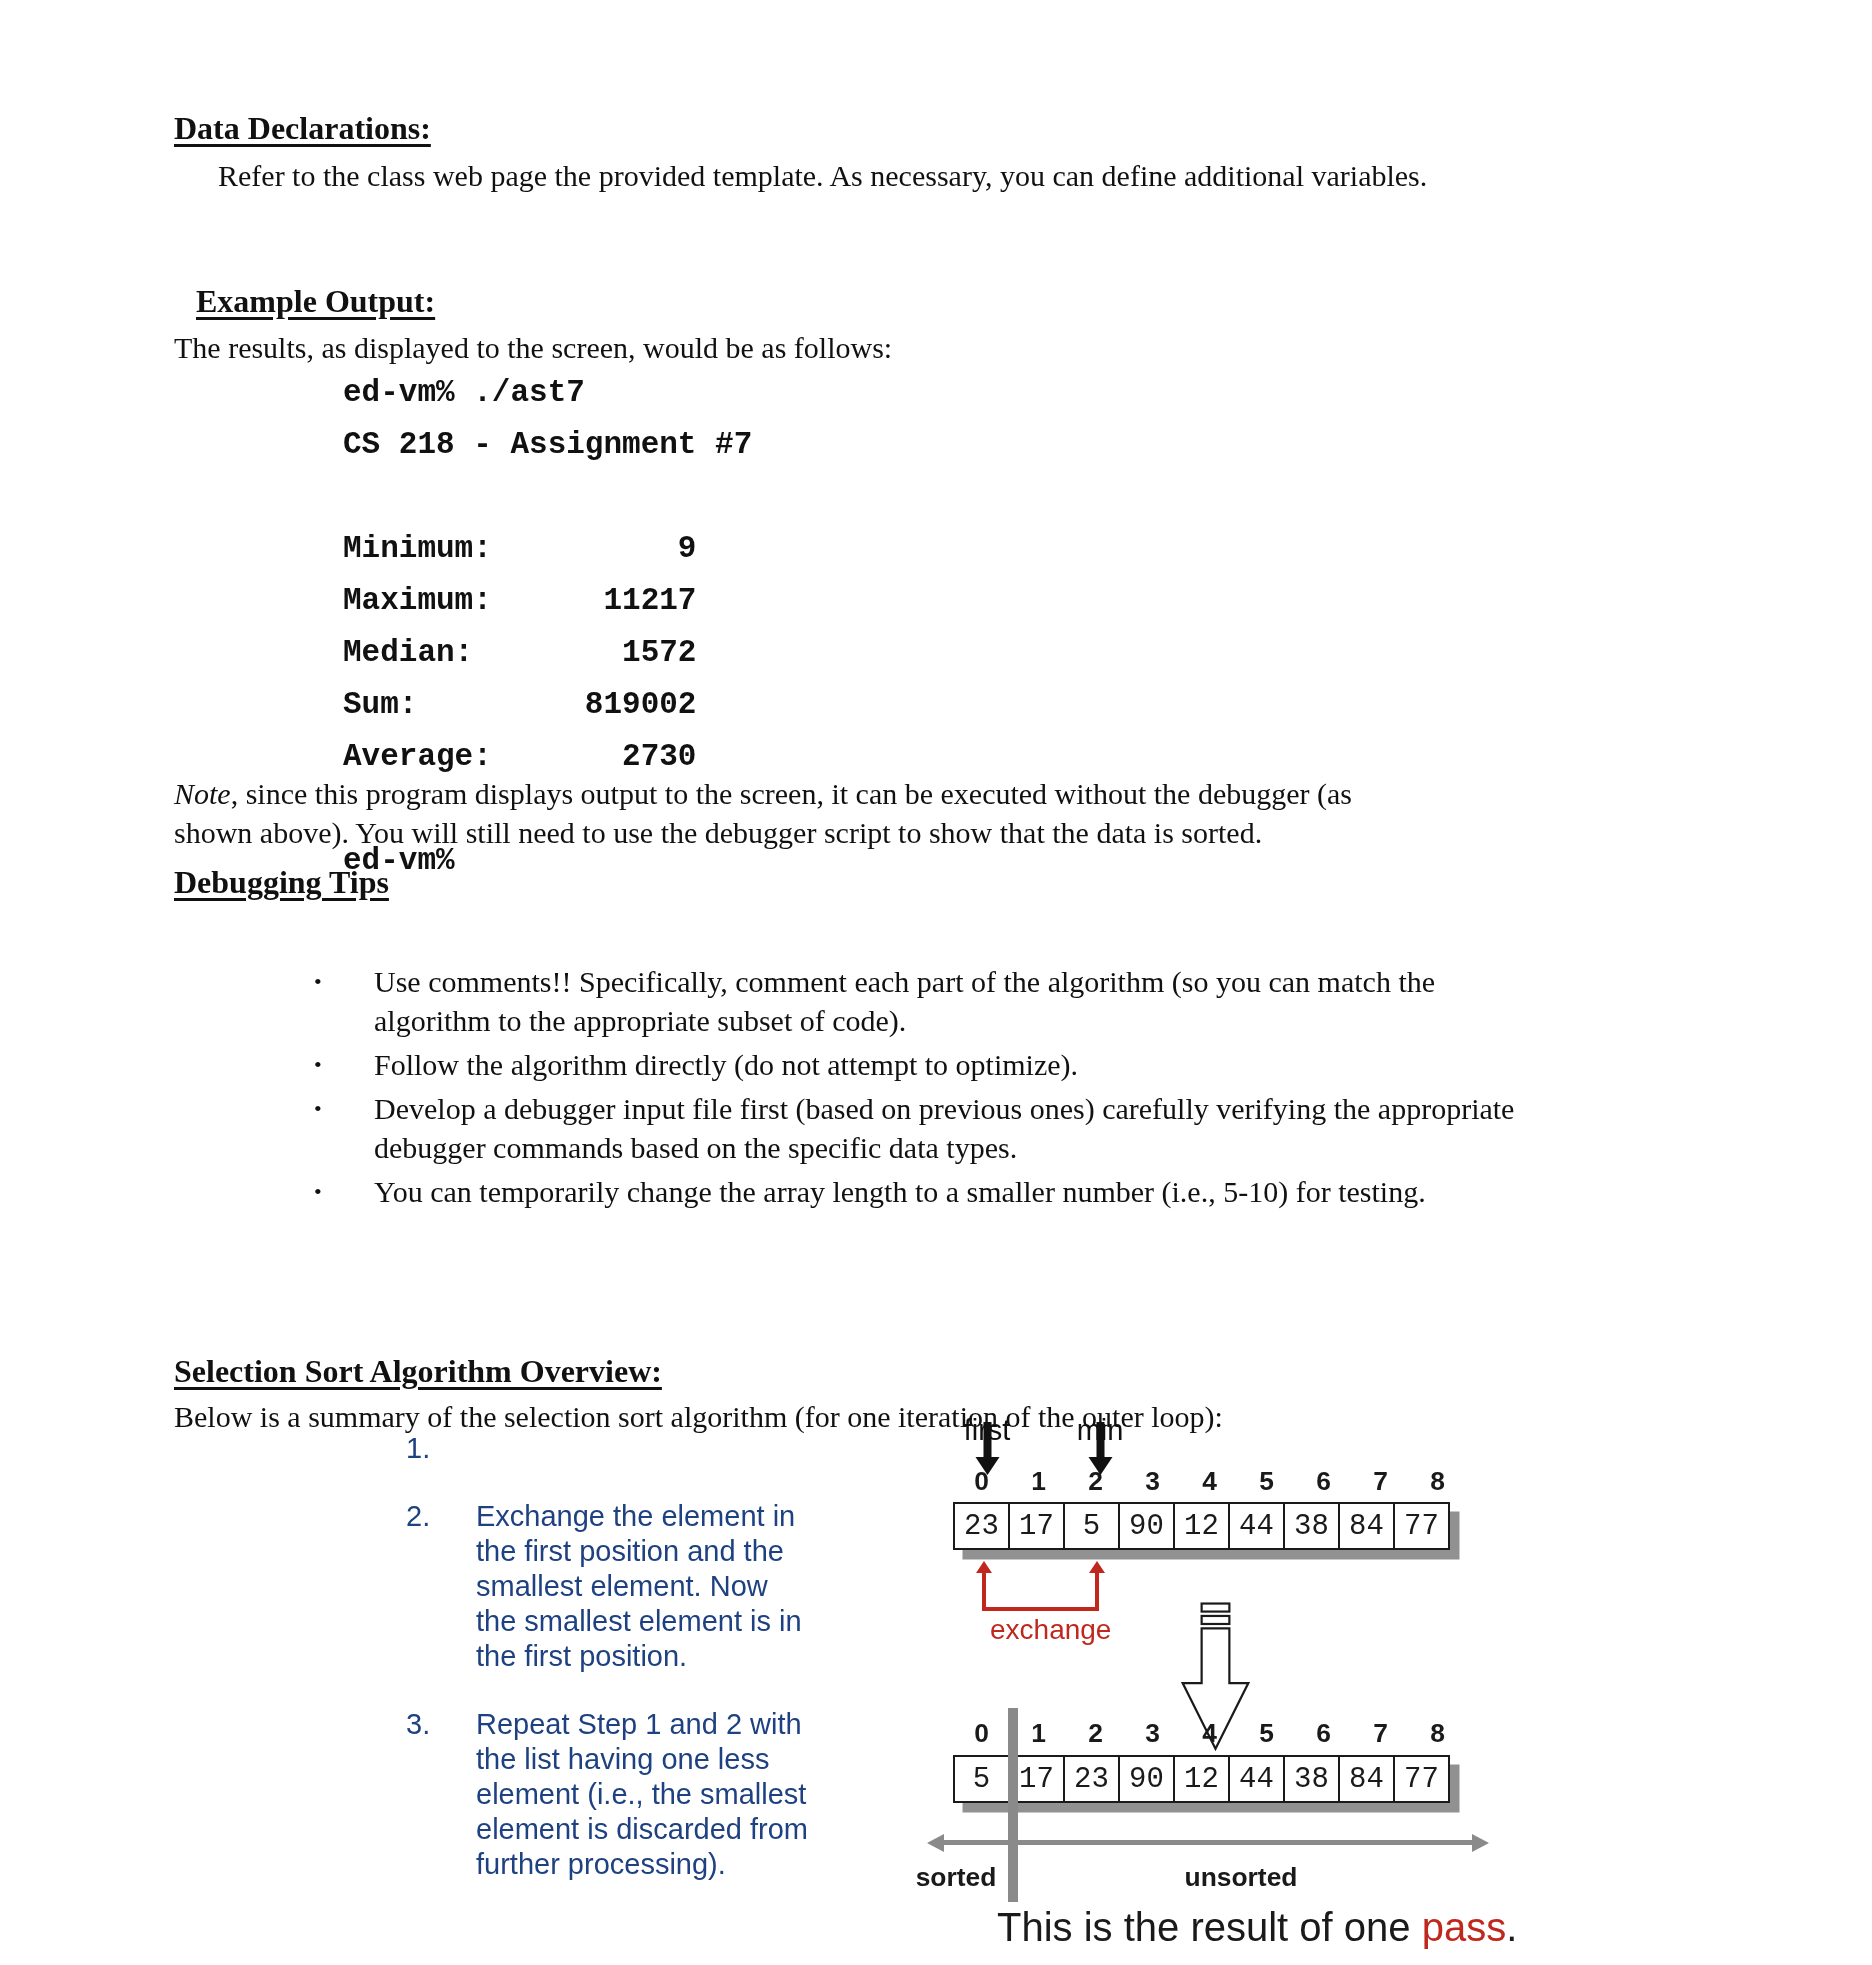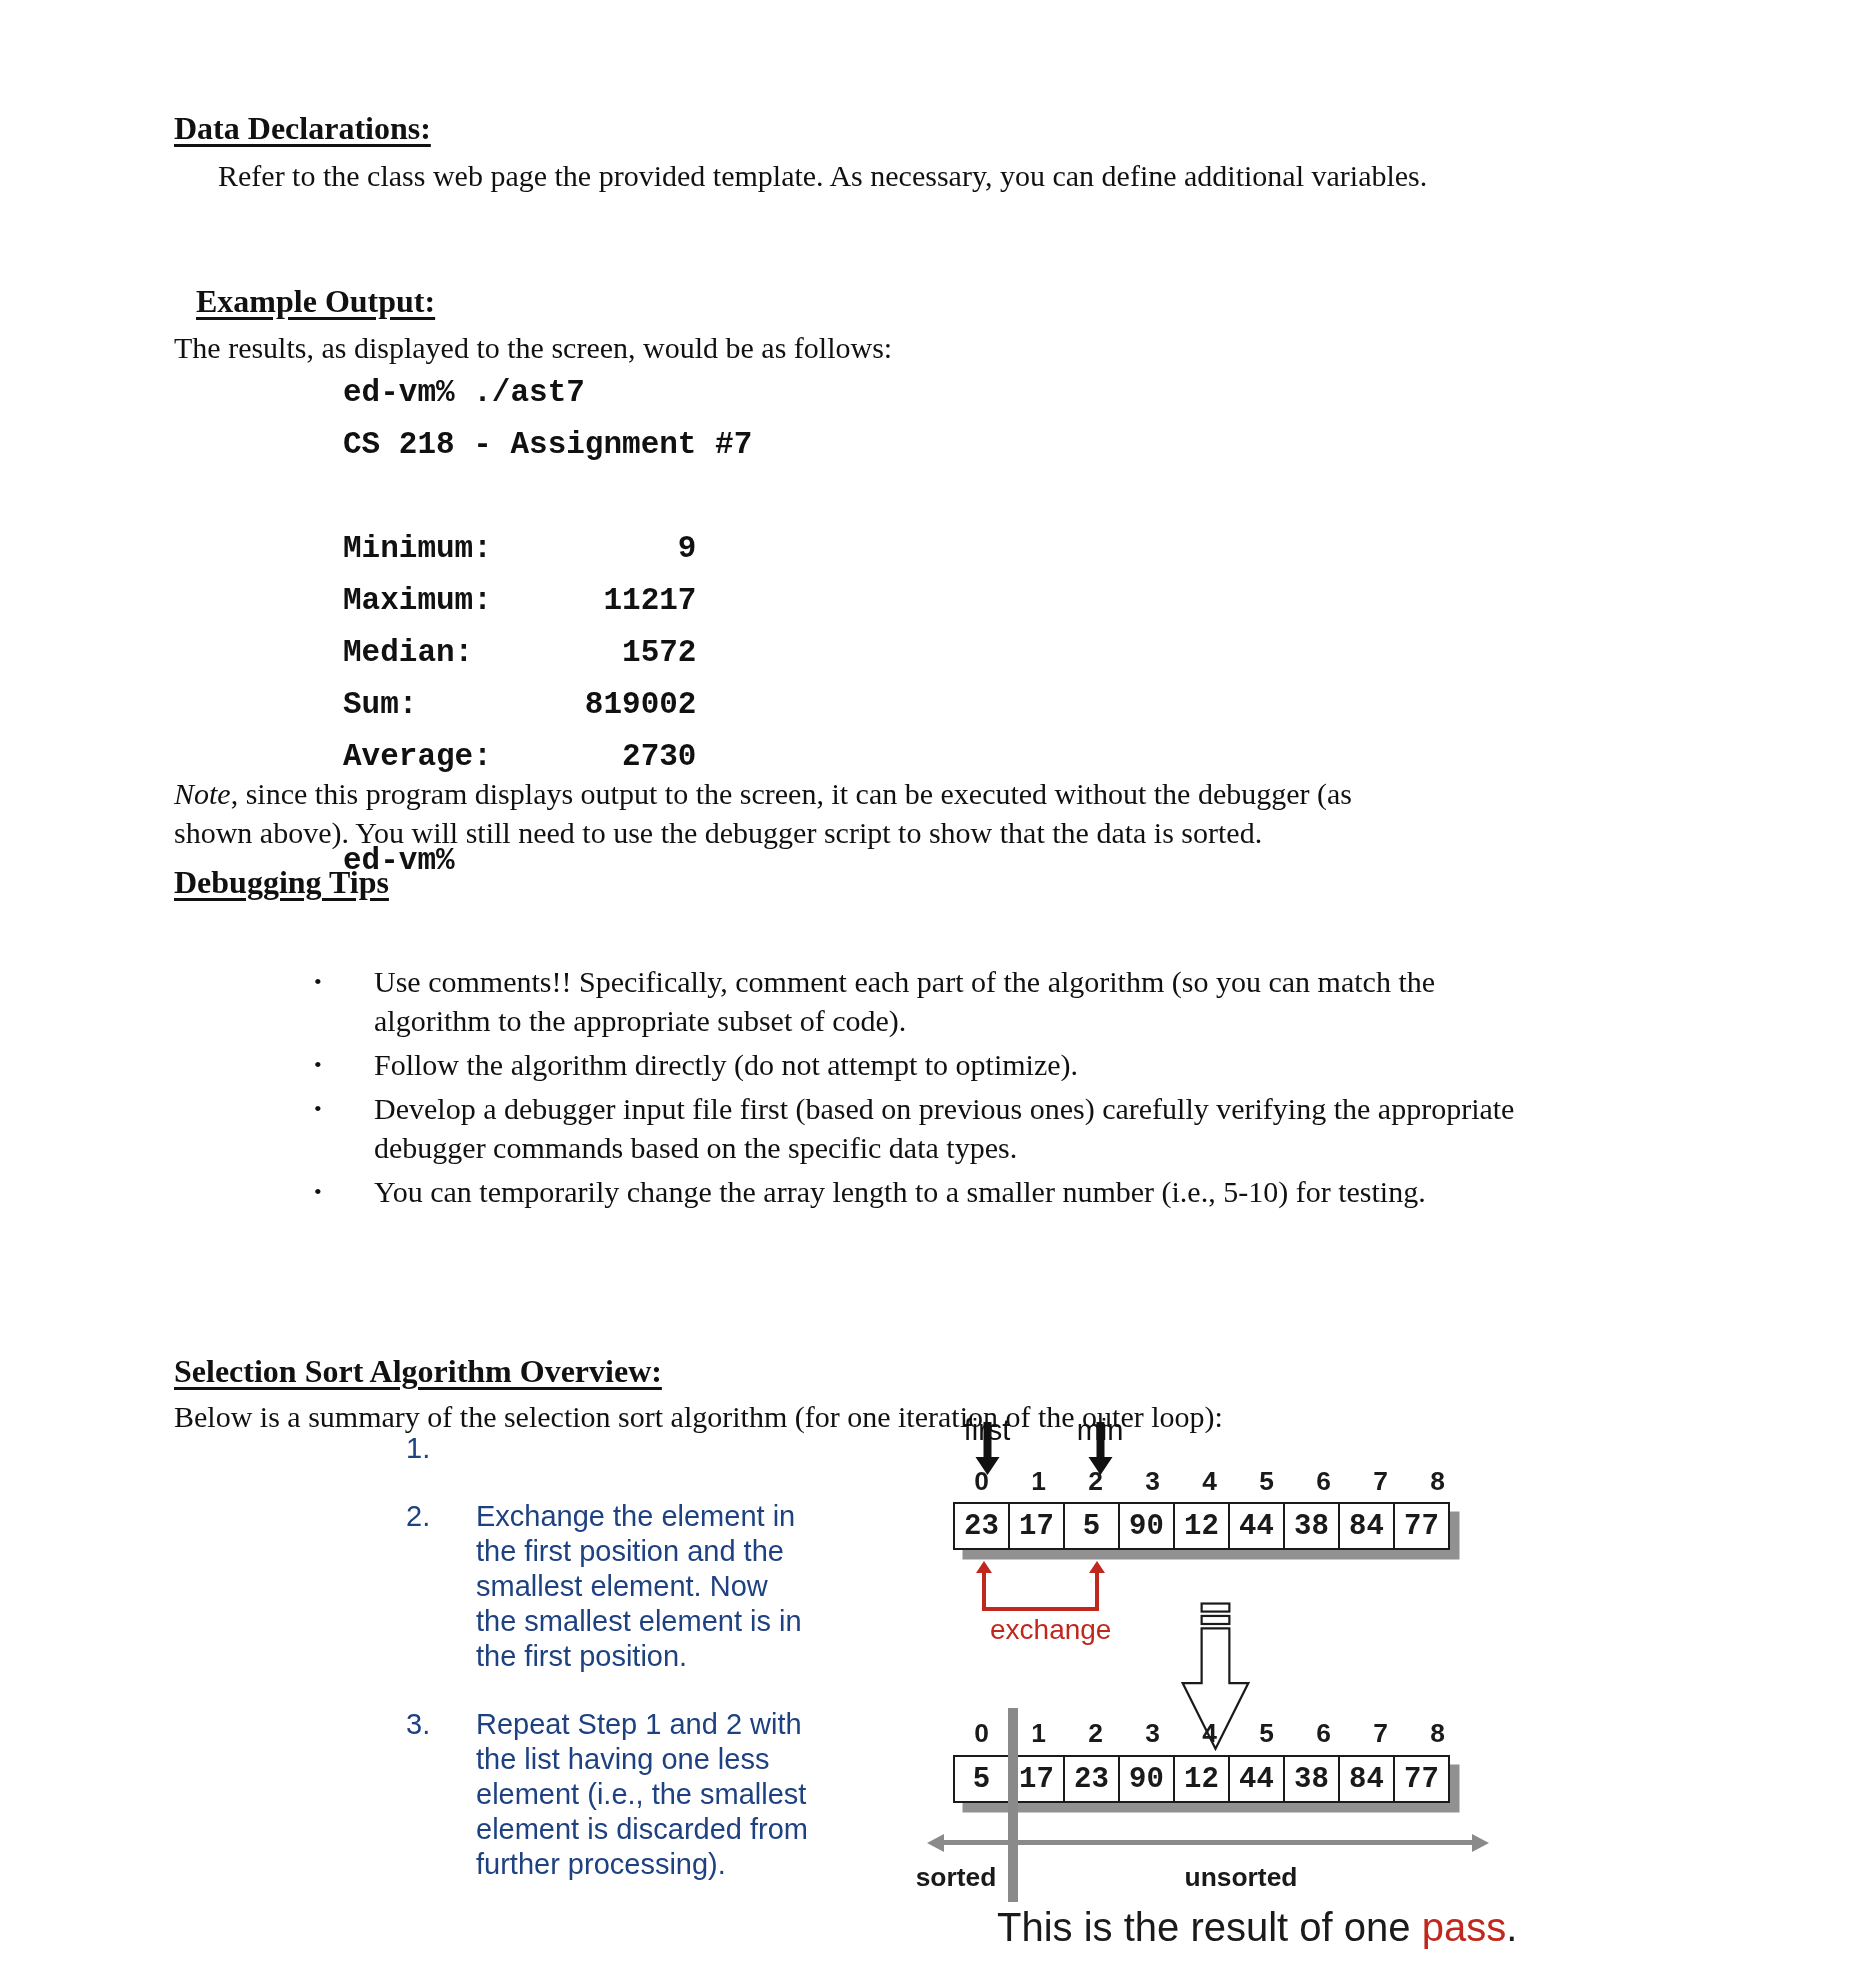--- a/index.html
+++ b/index.html
@@ -93,21 +93,21 @@
   .array { display: inline-flex; background: #ffffff; box-shadow: 9.5px 9.5px 0 #919191; }
   .array > div {
     width: 57px;
     height: 48px;
     border: 2.2px solid #1a1a1a;
     display: flex;
     align-items: center;
     justify-content: center;
     font-family: "Liberation Mono", "DejaVu Sans Mono", monospace;
     font-size: 29px;
-    font-weight: bold;
+    font-weight: normal;
     background: #ffffff;
     color: #1a1a1a;
   }
   .array > div + div { border-left: none; width: 55px; }
 
   
   .red-v { width: 4.4px; background: #c0281e; }
   .red-h { height: 4.4px; background: #c0281e; }
   .red-head { width: 0; height: 0; border-left: 8.8px solid transparent; border-right: 8.8px solid transparent; border-bottom: 12.5px solid #c0281e; transform: translateX(-50%); }
   .exchange-label { font-family: "Liberation Sans", sans-serif; font-size: 28px; color: #c0281e; white-space: nowrap; }

